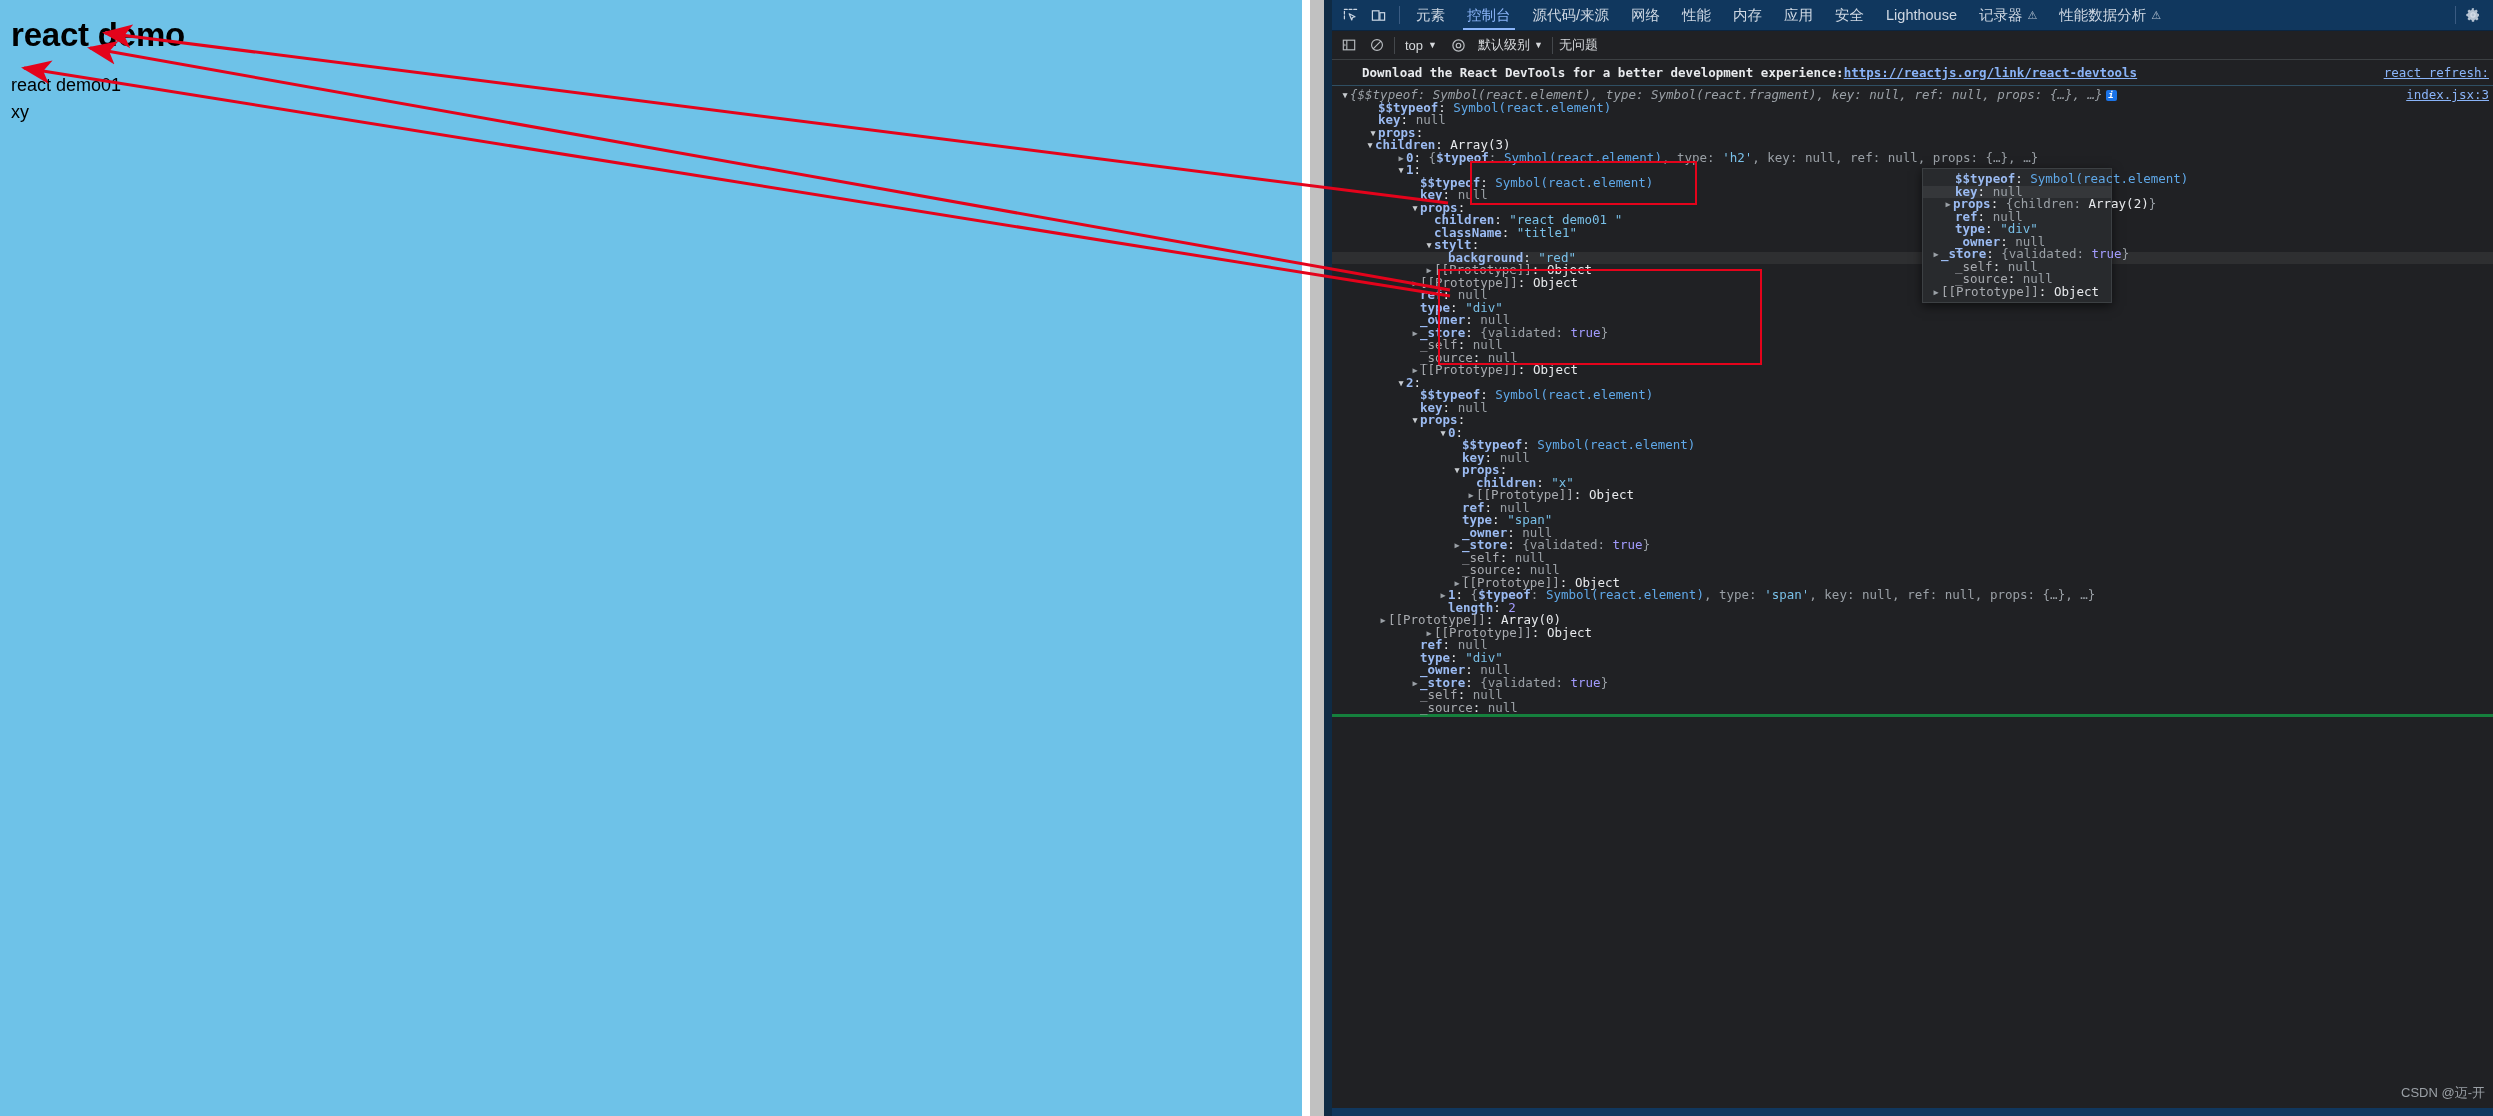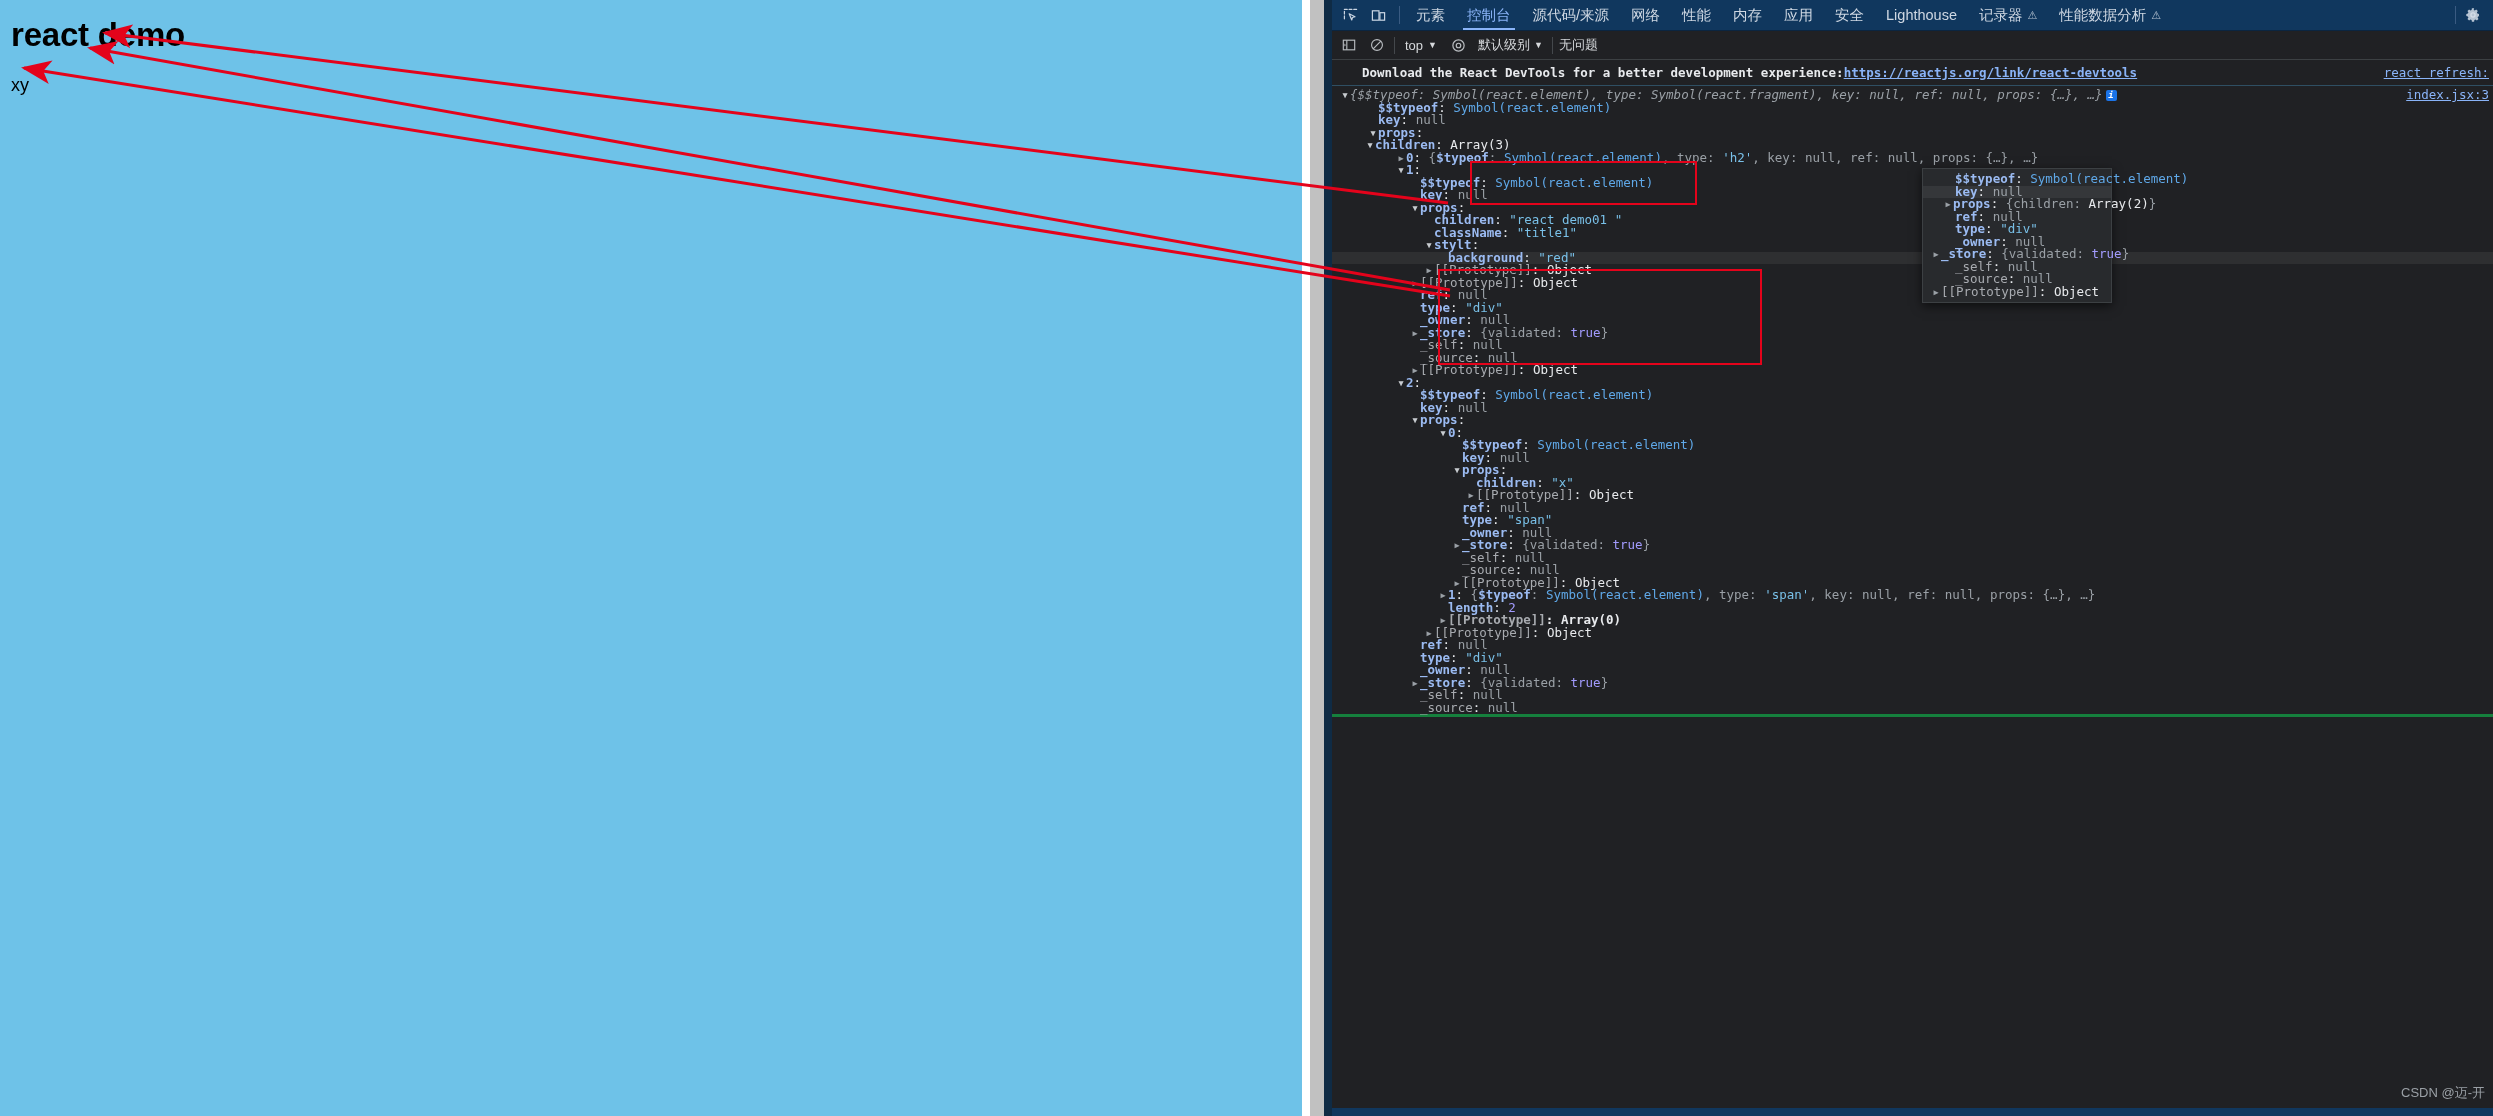--- a/index.html
+++ b/index.html
@@ -313,20 +313,21 @@
   }
 </style>
 </head>
 <body>
 
 <div id="root-screen">
 
   <div class="page-pane">
     <div class="page-content">
       <div class="page-h2">react demo</div>
+      <div class="page-line">react demo01</div>
       <div class="page-line">xy</div>
     </div>
     <div class="page-scroll-gap"></div>
     <div class="page-scrollbar-track"></div>
     <div class="page-scrollbar-thumb"></div>
     <div class="pane-divider"></div>
   </div>
 
   <div class="devtools">
 
@@ -475,21 +476,21 @@
             <div class="row" style="padding-left: 134px;"><span class="arrowtog ">▶</span><span class="kd">[[Prototype]]</span><span class="p">:</span><span class="obj"> Object</span></div>
             <div class="row" style="padding-left: 120px;"><span class="arrowtog blank">▸</span><span class="k">ref</span><span class="p">:</span><span class="null"> null</span></div>
             <div class="row" style="padding-left: 120px;"><span class="arrowtog blank">▸</span><span class="k">type</span><span class="p">:</span><span class="s"> "span"</span></div>
             <div class="row" style="padding-left: 120px;"><span class="arrowtog blank">▸</span><span class="k">_owner</span><span class="p">:</span><span class="null"> null</span></div>
             <div class="row" style="padding-left: 120px;"><span class="arrowtog ">▶</span><span class="k">_store</span><span class="p">:</span><span class="dim"> {validated: <span class="num">true</span>}</span></div>
             <div class="row" style="padding-left: 120px;"><span class="arrowtog blank">▸</span><span class="kd">_self</span><span class="p">:</span><span class="null"> null</span></div>
             <div class="row" style="padding-left: 120px;"><span class="arrowtog blank">▸</span><span class="kd">_source</span><span class="p">:</span><span class="null"> null</span></div>
             <div class="row" style="padding-left: 120px;"><span class="arrowtog ">▶</span><span class="kd">[[Prototype]]</span><span class="p">:</span><span class="obj"> Object</span></div>
             <div class="row" style="padding-left: 106px;"><span class="arrowtog ">▶</span><span class="k">1</span><span class="p">:</span><span class="dim"> {<span class="k">$typeof</span>: <span class="sym">Symbol(react.element)</span>, type: <span class="s">'span'</span>, key: null, ref: null, props: {…}, …}</span></div>
             <div class="row" style="padding-left: 106px;"><span class="arrowtog blank">▸</span><span class="k">length</span><span class="p">:</span><span class="num"> 2</span></div>
-            <div class="row" style="padding-left: 106px; font-weight: bold;"><span class="arrowtog ">▶</span><span class="kd">[[Prototype]]</span><span class="p">:</span><span class="obj"> Array(0)</span></div>
+            <div class="row" style="padding-left: 46px;"><span class="arrowtog ">▶</span><span class="kd">[[Prototype]]</span><span class="p">:</span><span class="obj"> Array(0)</span></div>
             <div class="row" style="padding-left: 92px;"><span class="arrowtog ">▶</span><span class="kd">[[Prototype]]</span><span class="p">:</span><span class="obj"> Object</span></div>
             <div class="row" style="padding-left: 78px;"><span class="arrowtog blank">▸</span><span class="k">ref</span><span class="p">:</span><span class="null"> null</span></div>
             <div class="row" style="padding-left: 78px;"><span class="arrowtog blank">▸</span><span class="k">type</span><span class="p">:</span><span class="s"> "div"</span></div>
             <div class="row" style="padding-left: 78px;"><span class="arrowtog blank">▸</span><span class="k">_owner</span><span class="p">:</span><span class="null"> null</span></div>
             <div class="row" style="padding-left: 78px;"><span class="arrowtog ">▶</span><span class="k">_store</span><span class="p">:</span><span class="dim"> {validated: <span class="num">true</span>}</span></div>
             <div class="row" style="padding-left: 78px;"><span class="arrowtog blank">▸</span><span class="kd">_self</span><span class="p">:</span><span class="null"> null</span></div>
             <div class="row" style="padding-left: 78px;"><span class="arrowtog blank">▸</span><span class="kd">_source</span><span class="p">:</span><span class="null"> null</span></div>
           </div>
       </div>
 

